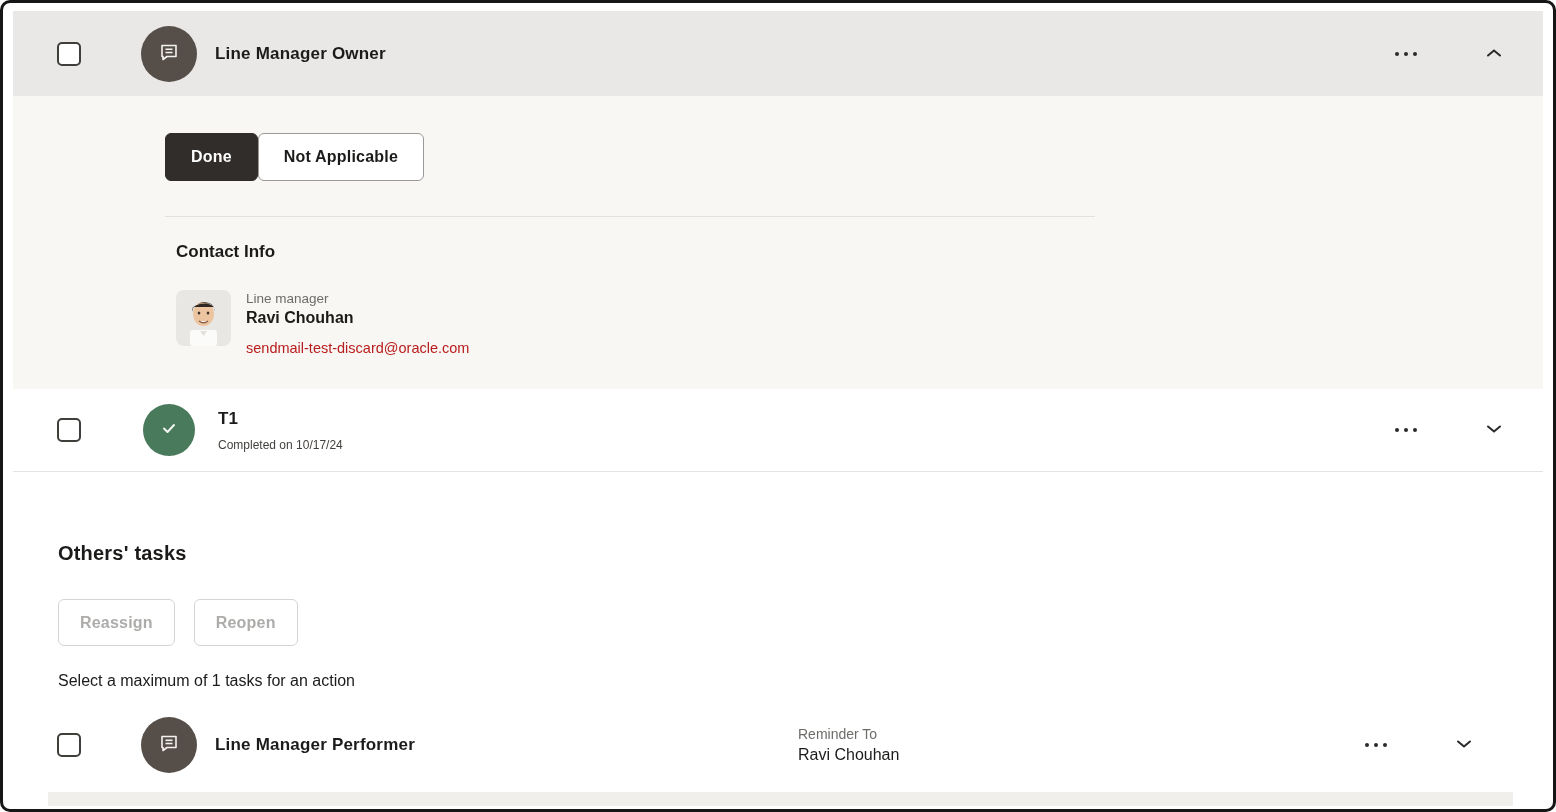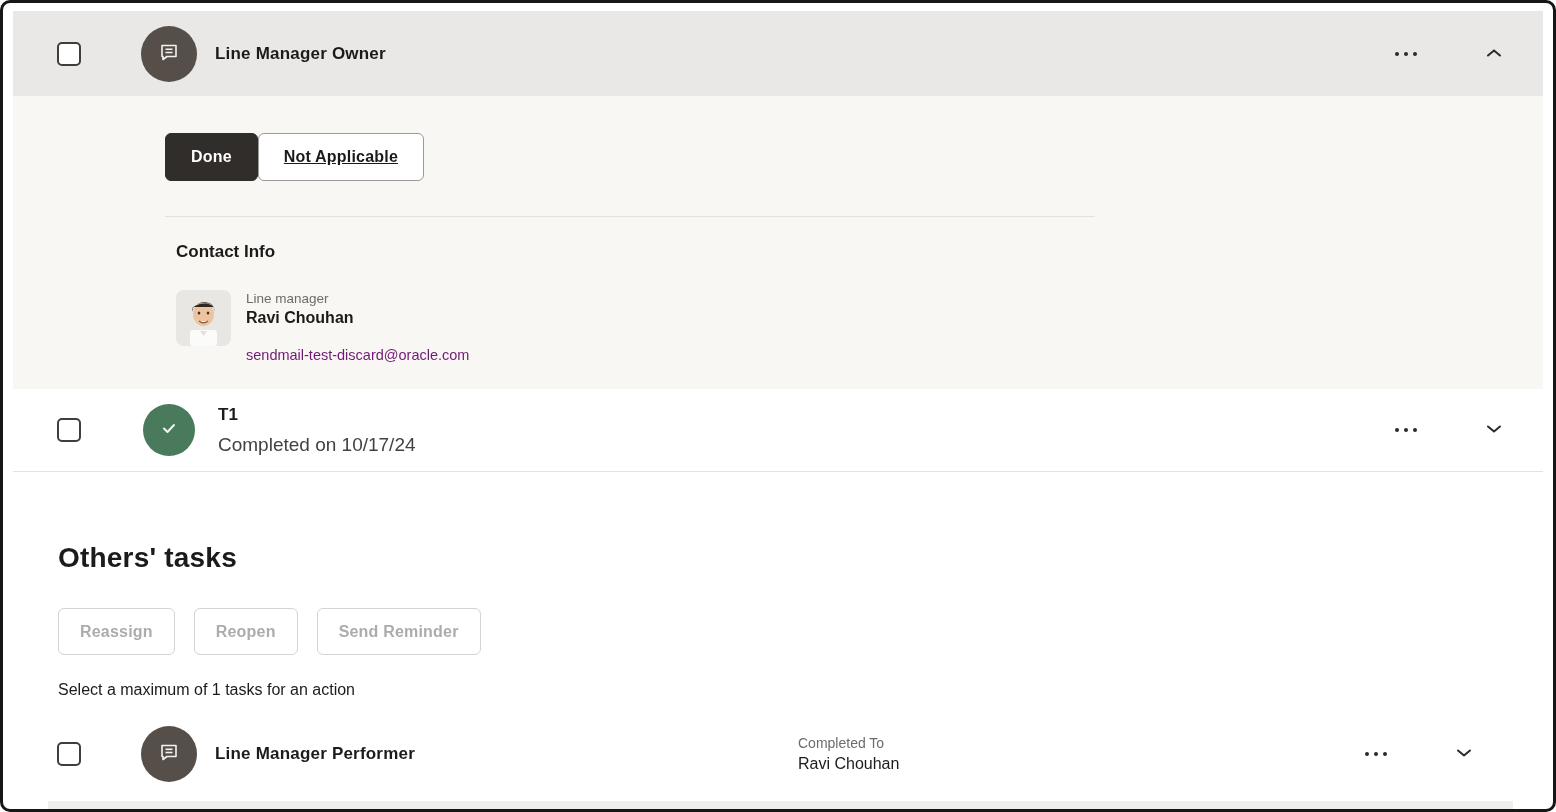--- a/index.html
+++ b/index.html
@@ -17,54 +17,54 @@
   }
   .task-icon-circle {
     width:56px; height:56px; border-radius:50%; background:#564f49;
     display:flex; align-items:center; justify-content:center; flex:0 0 auto;
   }
   .green-circle {
     width:52px; height:52px; border-radius:50%; background:#4a7a5c;
     display:flex; align-items:center; justify-content:center; flex:0 0 auto;
   }
   .row-title { font-size:17px; font-weight:bold; color:#1c1b1a; letter-spacing:.2px; }
-  .row-sub { font-size:19px; color:#44423f; margin-top:9px; }
+  .row-sub { font-size:12px; color:#44423f; margin-top:9px; }
   .controls { display:flex; align-items:center; gap:58px; margin-left:auto; margin-right:36px; }
   .ellipsis-btn { display:flex; gap:5px; padding:6px; cursor:pointer; }
   .ellipsis-btn i { width:4px; height:4px; border-radius:50%; background:#2b2a29; display:block; }
   .chev-btn { cursor:pointer; padding:4px; display:flex; }
   
   .header-row { height:85px; background:#e9e8e6; padding-left:44px; }
   .header-row .checkbox { margin-right:60px; }
   .header-row .task-icon-circle { margin-right:18px; }
   
   .detail-panel { height:293px; background:#f8f7f4; padding:37px 0 0 152px; }
   .btn-row { display:flex; gap:0; }
   .btn {
     height:48px; border-radius:6px; font-size:16px; font-weight:bold;
     padding:0 25px; cursor:pointer; font-family:inherit; letter-spacing:.2px;
   }
   .btn-dark { background:#312d2a; color:#ffffff; border:1px solid #312d2a; }
-  .btn-light { background:#ffffff; color:#1c1b1a; border:1px solid #9c9a97;text-decoration:underline; }
+  .btn-light { background:#ffffff; color:#1c1b1a; border:1px solid #9c9a97; }
   .divider { width:930px; height:1px; background:#e3e1de; border:0; margin-top:35px; }
   .contact-heading { font-size:17px; font-weight:bold; color:#1c1b1a; margin:25px 0 0 11px; }
   .contact-row { display:flex; margin:28px 0 0 11px; }
   .avatar { width:55px; height:56px; border-radius:8px; overflow:hidden; flex:0 0 auto; }
   .contact-text { margin-left:15px; padding-top:1px; }
   .contact-role { font-size:13.5px; color:#6e6c69; }
   .contact-name { font-size:16px; font-weight:bold; color:#1c1b1a; margin-top:3px; }
-  .contact-email { font-size:14.5px; color:#701a75; margin-top:20px; }
+  .contact-email { font-size:14.5px; color:#b91c1c; margin-top:13px; }
   
   .t1-row { height:83px; background:#ffffff; padding-left:44px; border-bottom:1px solid #e5e3e1; }
   .t1-row .checkbox { margin-right:62px; }
   .t1-row .green-circle { margin-right:23px; }
   
   .others { background:#ffffff; padding:48px 40px 0 45px; }
   .others-head { display:flex; align-items:flex-start; }
-  .others-title { font-size:28px; font-weight:bold; color:#1c1b1a; margin-top:22px; letter-spacing:.2px; }
+  .others-title { font-size:20px; font-weight:bold; color:#1c1b1a; margin-top:22px; letter-spacing:.2px; }
   .progress-block { margin-left:auto; width:338px; }
   .progress-labels { display:flex; justify-content:space-between; font-size:15px; font-weight:bold; color:#1c1b1a; }
   .progress-track {
     margin-top:16px; height:11px; border-radius:6px;
     background:#dedcd9; border:1px solid #a7a5a1; overflow:hidden;
   }
   .progress-fill { height:100%; background:#4a7a5c; }
   .action-row { display:flex; gap:19px; margin-top:34px; }
   .btn-disabled {
     height:47px; border-radius:6px; background:#ffffff; border:1px solid #d6d4d1;
@@ -177,39 +177,38 @@
   </div>
 
   <div class="others">
     <div class="others-head">
       <h2 class="others-title">Others' tasks</h2>
     </div>
 
     <div class="action-row">
       <button class="btn-disabled" disabled="">Reassign</button>
       <button class="btn-disabled" disabled="">Reopen</button>
-      <button class="btn-disabled" disabled="">Send Reminder</button>
     </div>
 
     <div class="note">Select a maximum of 1 tasks for an action</div>
 
     <div class="row performer-row">
       <div class="checkbox" role="checkbox" aria-checked="false"></div>
       <div class="task-icon-circle">
         <span>
           <svg width="24" height="24" viewBox="0 0 24 24" fill="none" stroke="#f4f2f0" stroke-width="1.6">
             <path d="M5 5.5h14v11H10l-4 3v-3H5z" stroke-linejoin="round"></path>
             <line x1="8.5" y1="9.3" x2="15.5" y2="9.3"></line>
             <line x1="8.5" y1="12.5" x2="15.5" y2="12.5"></line>
           </svg>
         </span>
       </div>
       <div class="row-title">Line Manager Performer</div>
       <div class="assigned">
-        <div class="assigned-label">Completed To</div>
+        <div class="assigned-label">Reminder To</div>
         <div class="assigned-name">Ravi Chouhan</div>
       </div>
       <div class="controls">
         <div class="ellipsis-btn" title="Actions">
           <span style="display:flex;gap:5px;">
               <i></i>
               <i></i>
               <i></i>
             </span>
         </div>

